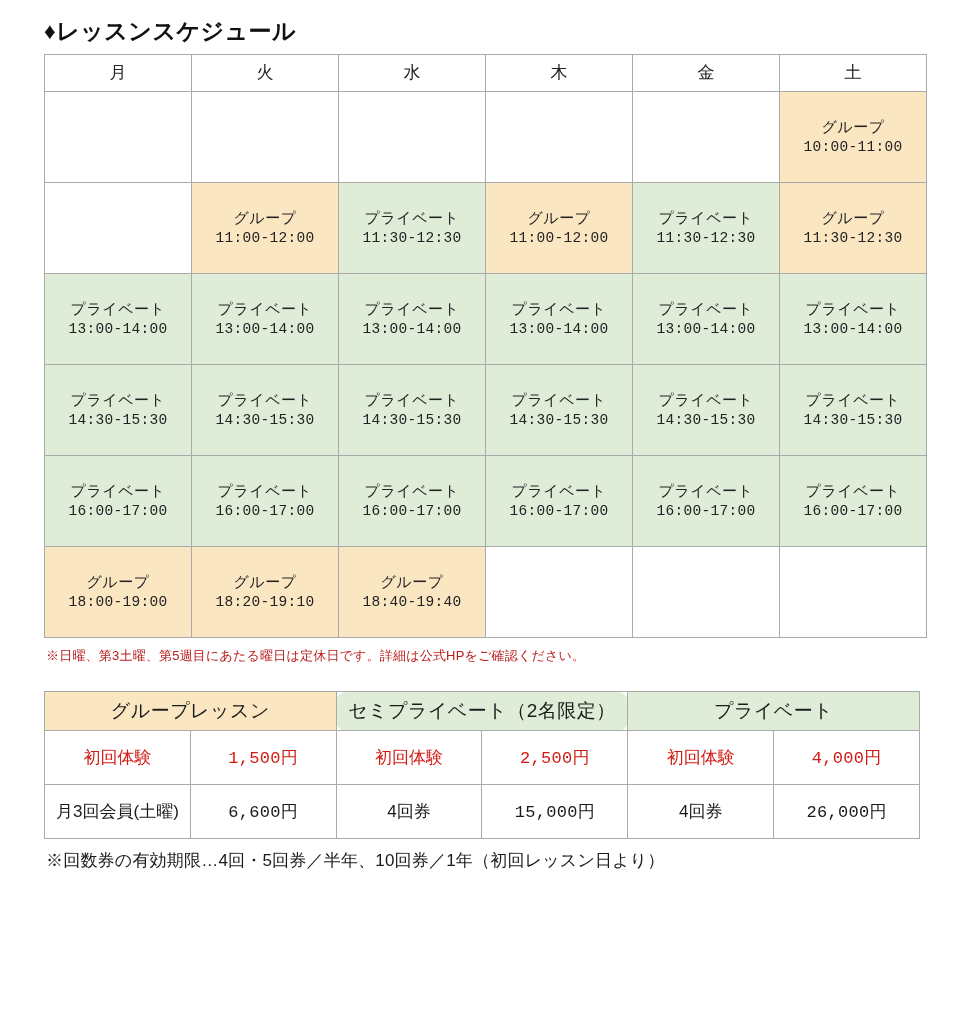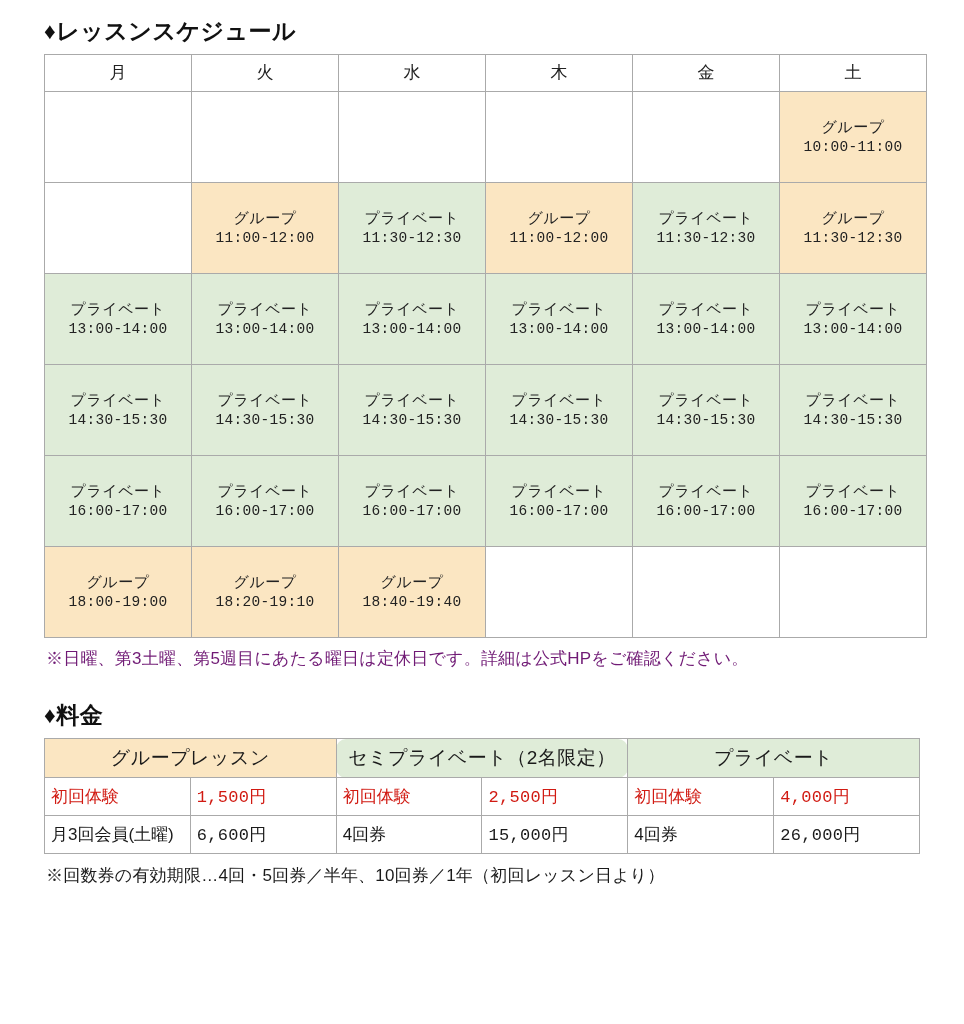--- a/index.html
+++ b/index.html
@@ -55,24 +55,24 @@
   td.group {
     background: #fbe6c2;
   }
   td.private {
     background: #dfecd8;
   }
   .cell-label { display: block; letter-spacing: 0.5px; }
   .cell-time  { display: block; letter-spacing: 0.3px; font-family: "Liberation Mono", monospace; font-size: 14.5px;}
 
   .note {
-    font-size: 17px;
+    font-size: 13px;
     margin: 9px 0 0 2px;
     letter-spacing: 0.2px;
-    color: #701a75;
+    color: #b91c1c;
   }
 
   .gap { height: 24px; }
 
   
   table.price {
     border-collapse: collapse;
     width: 876px;
     table-layout: fixed;
     margin-top: 2px;
@@ -84,23 +84,23 @@
     height: 36px;
     letter-spacing: 0.5px;
   }
   th.h-group   { background: #fbe6c2; }
   th.h-semi    { background: #dfecd8; border-radius: 10px; }
   th.h-private { background: #dfecd8; }
   table.price td {
     border: 1px solid #aaaaaa;
     height: 37px;
     font-size: 17px;
-    text-align: left;
+    text-align: center;
     background: #ffffff;
-    padding: 0 6px;
+    padding: 8px 6px;
   }
   td.nm { width: 146px; }
   td.pr { width: 146px; font-family: "Liberation Mono", monospace; font-size: 16.5px; letter-spacing: 0.3px;}
   .first-row { color: #d11a12; }
 
   .note2 {
     font-size: 17px;
     margin: 10px 0 0 2px;
     letter-spacing: 0.2px;
   }
@@ -259,21 +259,20 @@
         <td class="empty"></td>
         <td class="empty"></td>
       </tr>
     </tbody>
   </table>
 
   <div class="note">※日曜、第3土曜、第5週目にあたる曜日は定休日です。詳細は公式HPをご確認ください。</div>
 
   <div class="gap"></div>
 
-  <div class="section-title">♦料金</div>
 
   <table class="price">
     <thead>
       <tr>
         <th class="h-group" colspan="2">グループレッスン</th>
         <th class="h-semi" colspan="2">セミプライベート（2名限定）</th>
         <th class="h-private" colspan="2">プライベート</th>
       </tr>
     </thead>
     <tbody>

